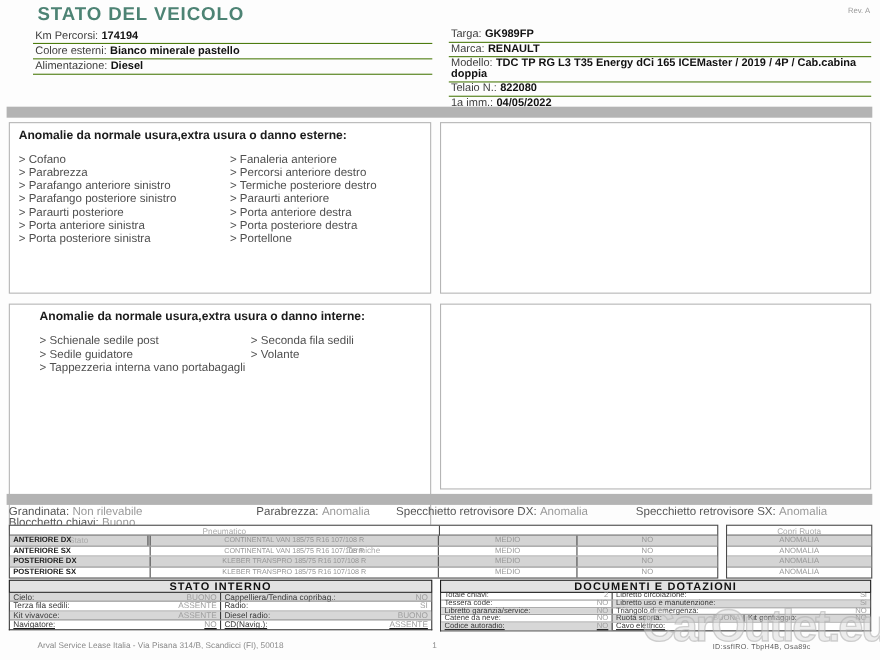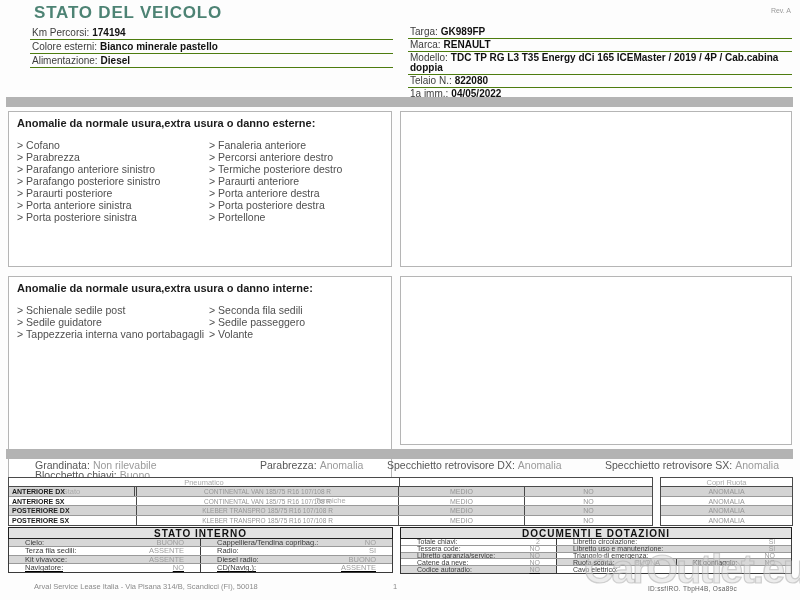--- a/index.html
+++ b/index.html
@@ -26,32 +26,32 @@
 
   
   .bar  { left: 6px; width: 787px; height: 10px; background: #b3b3b3; }
   .bar1 { top: 97px; }
   .bar2 { top: 449px; }
 
   
   .panel { border: 1px solid #b5b5b5; background: #fff; }
   .p-ext-l { left: 8px;   top: 111px; width: 384px; height: 156px; }
   .p-ext-r { left: 400px; top: 111px; width: 392px; height: 156px; }
-  .p-int-l { left: 8px;   top: 276px; width: 384px; height: 206px; }
+  .p-int-l { left: 8px;   top: 276px; width: 384px; height: 206px; padding-left: 19px; }
   .p-int-r { left: 400px; top: 276px; width: 392px; height: 169px; }
   .panel-inner { padding: 5px 8px; }
   .an-title { font-size: 11px; font-weight: bold; color: #1c1c1c; margin-bottom: 4px; }
   .an-cols { display: flex; margin-top: 10px; }
   .an-col1 { width: 192px; }
   .an-col2 { flex: 1; }
   .an-item { font-size: 10.5px; line-height: 12px; color: #4f4f4f; }
   .an-item::before { content: ">\00a0"; }
 
   
-  .cond { font-size: 10.5px; line-height: 9px; white-space: nowrap; padding-left: 27px; }
+  .cond { font-size: 10.5px; line-height: 9px; white-space: nowrap; }
   .clbl { color: #565656; }
   .cval { color: #9a9a9a; margin-left: 3px; }
   .c1 { left: 8px;   top: 461px; }
   .c2 { left: 233px; top: 461px; }
   .c3 { left: 360px; top: 461px; }
   .c4 { left: 578px; top: 461px; }
   .c5 { left: 8px;   top: 471px; }
 
   
   .tire-table { left: 8px; top: 477px; width: 645px; border: 1px solid #4a4a4a; background: #fff; }
@@ -77,21 +77,21 @@
   
   .btable { top: 527px; background: #fff; }
   .si  { left: 8px; width: 385px; }
   .doc { left: 400px; width: 392px; }
   .bt-header { height: 12px; line-height: 11px; border: 1px solid #1e1e1e; background: #e2e2e2; font-size: 10px; font-weight: bold; text-align: center; color: #111; letter-spacing: 1px; }
   .bt-body { border: 1px solid #3a3a3a; border-top: none; }
   .brow { display: flex; border-bottom: 1px solid #9a9a9a; }
   .brow:last-child { border-bottom: none; text-decoration: underline; }
   .si .brow  { height: 8.25px; }
   .doc .brow { height: 6.8px; }
-  .pair { display: flex; justify-content: space-between; align-items: center; padding: 0 16px; min-width: 0; }
+  .pair { display: flex; justify-content: space-between; align-items: center; padding: 0 3px; min-width: 0; }
   .si .pair1  { width: 192px; border-right: 1px solid #3a3a3a; }
   .si .pair2  { flex: 1; }
   .doc .pair1 { width: 156px; border-right: 1px solid #3a3a3a; }
   .doc .pair2 { flex: 1; }
   .doc .pairA { width: 120px; border-right: 1px solid #3a3a3a; }
   .doc .pairB { flex: 1; }
   .plabel { font-size: 7.5px; color: #3a3a3a; white-space: nowrap; overflow: hidden; }
   .pvalue { font-size: 7.5px; color: #9e9e9e; white-space: nowrap; margin-left: 4px; }
   .doc .plabel, .doc .pvalue { font-size: 7px; }
   .g { background: #d7d7d7; }
@@ -176,21 +176,20 @@
   <div class="panel-inner">
     <div class="an-title">Anomalie da normale usura,extra usura o danno interne:</div>
     <div class="an-cols">
       <div class="an-col1">
         <div class="an-item">Schienale sedile post</div>
         <div class="an-item">Sedile guidatore</div>
         <div class="an-item">Tappezzeria interna vano portabagagli</div>
       </div>
       <div class="an-col2">
         <div class="an-item">Seconda fila sedili</div>
-        <div class="an-item">Sedile passeggero</div>
         <div class="an-item">Volante</div>
       </div>
     </div>
   </div>
 </div>
 <div class="abs panel p-int-r"></div>
 
 <div class="abs bar bar2"></div>
 
 <div class="abs cond c1">

